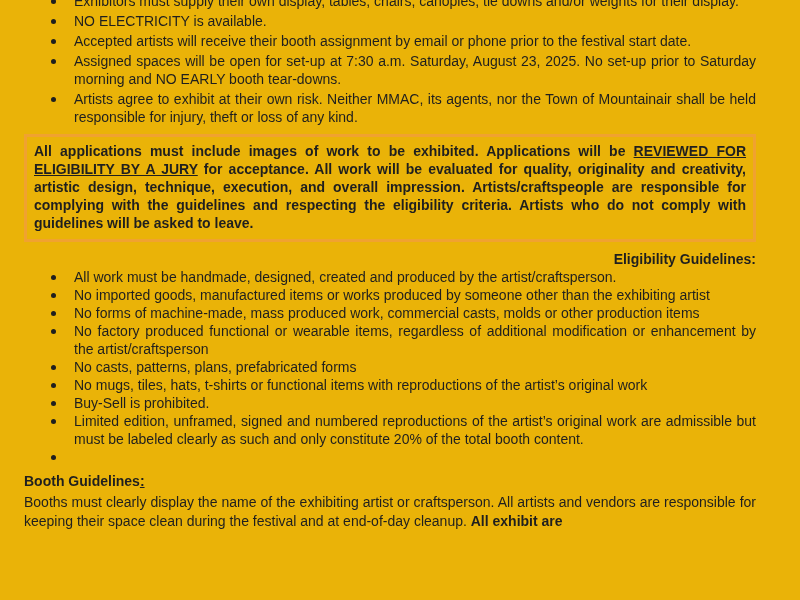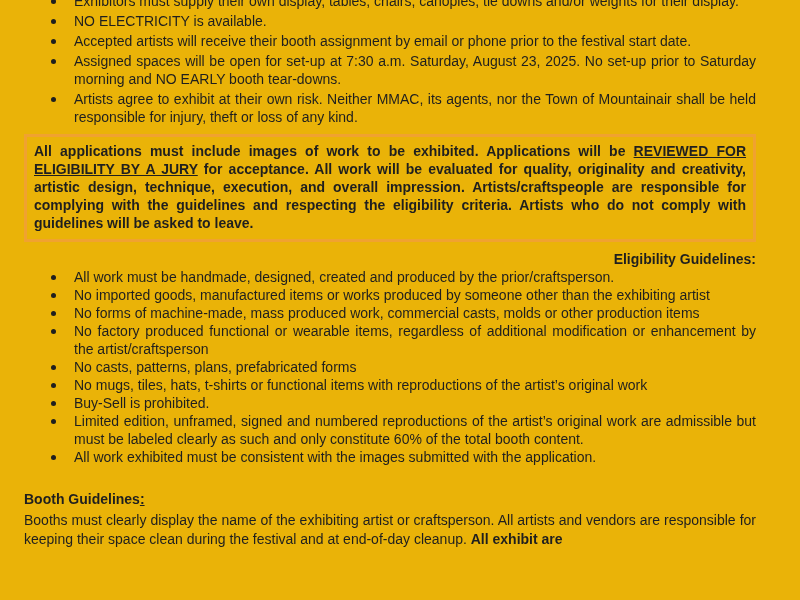--- a/index.html
+++ b/index.html
@@ -91,21 +91,21 @@
 
   <div class="jury-box">
     <span>All applications must include images of work to be exhibited. Applications will be </span><span class="u">REVIEWED FOR ELIGIBILITY BY A JURY</span><span> for acceptance. All work will be evaluated for quality, originality and creativity, artistic design, technique, execution, and overall impression. Artists/craftspeople are responsible for complying with the guidelines and respecting the eligibility criteria. Artists who do not comply with guidelines will be asked to leave.</span>
   </div>
 
   <h3 class="section-heading elig-heading">Eligibility Guidelines:</h3>
 
   <ul class="blist elig-list">
     <li>
       <span class="marker"></span>
-      <span>All work must be handmade, designed, created and produced by the prior/craftsperson.</span>
+      <span>All work must be handmade, designed, created and produced by the artist/craftsperson.</span>
     </li>
     <li>
       <span class="marker"></span>
       <span>No imported goods, manufactured items or works produced by someone other than the exhibiting artist</span>
     </li>
     <li>
       <span class="marker"></span>
       <span>No forms of machine-made, mass produced work, commercial casts, molds or other production items</span>
     </li>
     <li>
@@ -119,25 +119,24 @@
     <li>
       <span class="marker"></span>
       <span>No mugs, tiles, hats, t-shirts or functional items with reproductions of the artist’s original work</span>
     </li>
     <li>
       <span class="marker"></span>
       <span>Buy-Sell is prohibited.</span>
     </li>
     <li>
       <span class="marker"></span>
-      <span>Limited edition, unframed, signed and numbered reproductions of the artist’s original work are admissible but must be labeled clearly as such and only constitute 60% of the total booth content.</span>
+      <span>Limited edition, unframed, signed and numbered reproductions of the artist’s original work are admissible but must be labeled clearly as such and only constitute 20% of the total booth content.</span>
     </li>
     <li>
       <span class="marker"></span>
-      <span>All work exhibited must be consistent with the images submitted with the application.</span>
     </li>
   </ul>
 
   <h3 class="section-heading booth-heading"><span>Booth Guidelines</span><span class="u">:</span></h3>
 
   <p class="booth-para">
     <span>Booths must clearly display the name of the exhibiting artist or craftsperson. All artists and vendors are responsible for keeping their space clean during the festival and at end-of-day cleanup. </span><span class="bold">All exhibit are</span>
   </p>
 
 </div>

